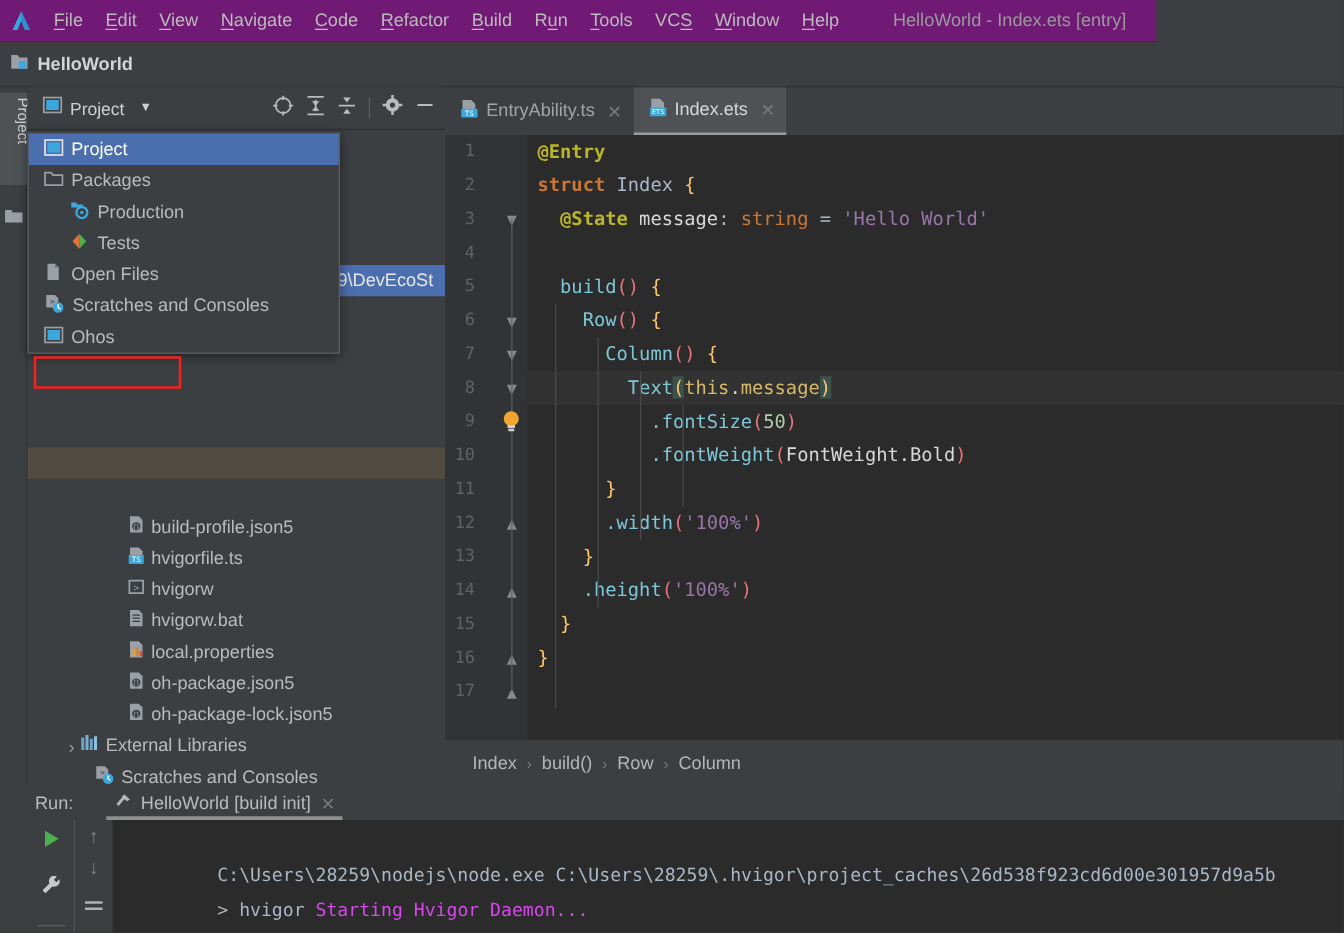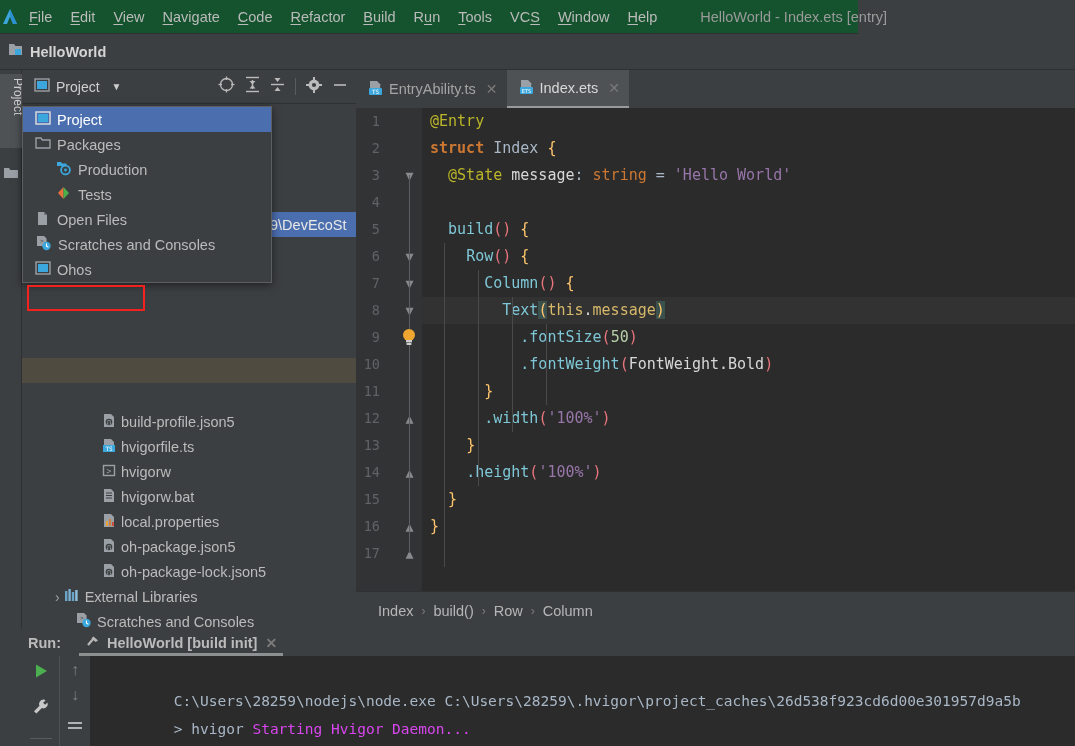--- a/index.html
+++ b/index.html
@@ -7,22 +7,22 @@
     width: 1075px; height: 746px;
     background: #3c3f41;
     font-family: "Liberation Sans", sans-serif;
     overflow: hidden;
     color: #bbbbbb;
   }
   #app { position: relative; width: 1075px; height: 746px; }
 
   
   .menubar {
-    position: absolute; left: 0; top: 0; width: 858px; height: 34px;
-    background: #14532d; display: flex; align-items: center;
+    position: absolute; left: 0; top: 0; width: 925px; height: 34px;
+    background: #701a75; display: flex; align-items: center;
     border-bottom: 1px solid #2e3133;
   }
   .ide-logo { width: 34px; height: 34px; display: flex; align-items: center; justify-content: center; }
   .menu-item {
     font-size: 14.5px; color: #bbbbbb; padding: 0 9px; height: 34px;
     display: flex; align-items: center; white-space: nowrap;
   }
   .menu-item u { text-decoration: underline; text-underline-offset: 2px; }
   .win-title {
     margin-left: 34px; font-size: 14.5px; color: #9a9a9a; white-space: nowrap;
@@ -162,22 +162,22 @@
   }
   .breadcrumbs .sep { color: #7b7b7b; font-size: 12px; }
 
   
   .runpanel {
     position: absolute; left: 0; top: 629px; width: 1075px; height: 117px;
     background: #3c3f41;
   }
   .run-header {
     position: absolute; left: 0; top: 0; width: 1075px; height: 27px;
-    display: flex; align-items: center; padding-left: 28px; gap: 0;
-    font-size: 14.5px; color: #bbbbbb; font-weight: bold;
+    display: flex; align-items: center; padding-left: 28px; gap: 8px;
+    font-size: 14.5px; color: #bbbbbb;
   }
   .run-tab {
     display: flex; align-items: center; gap: 6px; margin-left: 18px;
     position: relative; height: 27px; padding: 0 6px;
   }
   .run-tab .x { color: #7a7a7a; font-size: 14px; margin-left: 2px; }
   .run-tab-underline {
     position: absolute; left: 0; bottom: 0; width: 100%; height: 3px; background: #8d9091;
   }
   .run-left-tools {
@@ -198,21 +198,21 @@
     font-size: 14.5px; overflow: hidden; padding-top: 3px;
   }
   .console .row { height: 28px; line-height: 28px; white-space: pre; padding-left: 14px; }
 
   .bottom-strip {
     position: absolute; left: 0; top: 629px; width: 22px; height: 117px;
     background: #3c3f41;
   }
 
   
-  .c-anno { color: #bbb529; }
+  .c-anno { color: #bbb529; font-weight: bold; }
   .c-kw { color: #cc7832; font-weight: bold; }
   .c-type { color: #a9b7c6; }
   .c-brace-y { color: #ffc66d; }
   .c-paren-r { color: #e8757d; }
   .c-str { color: #9876aa; }
   .c-ident { color: #a9b7c6; }
   .c-num { color: #b5cea8; }
   .c-white { color: #d8d8d8; }
   .c-meth { color: #7ec7d6; }
   .c-field { color: #d6b86a; }

